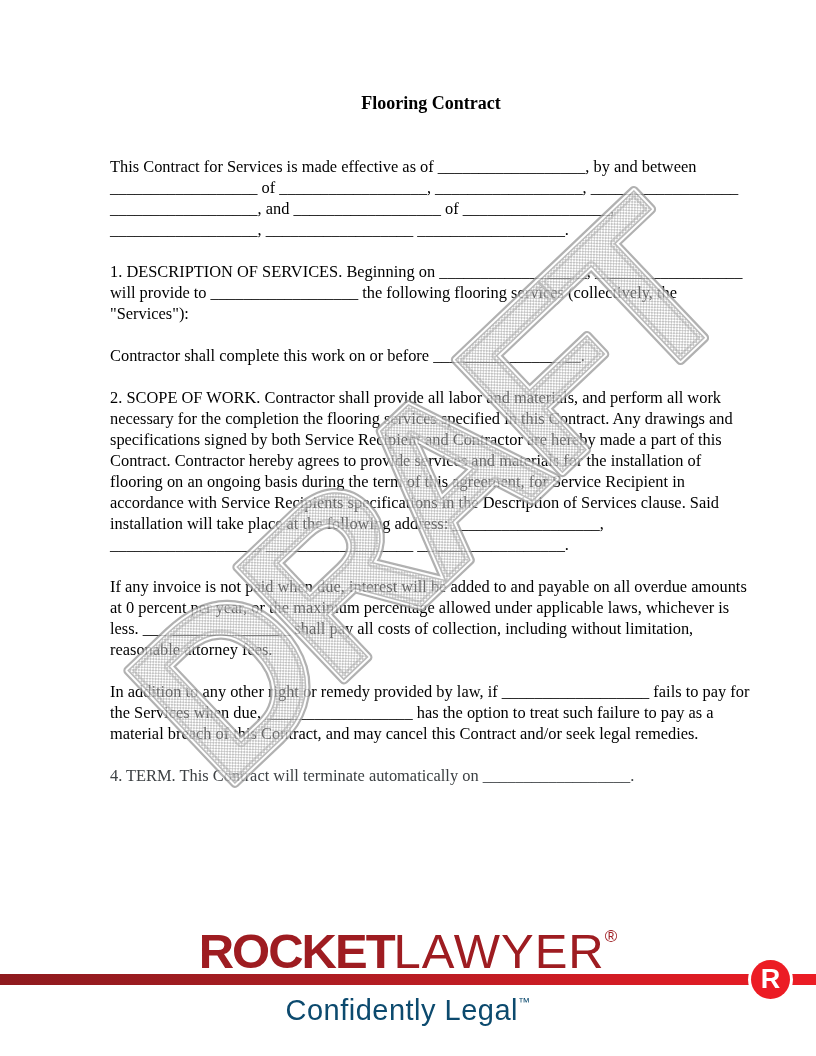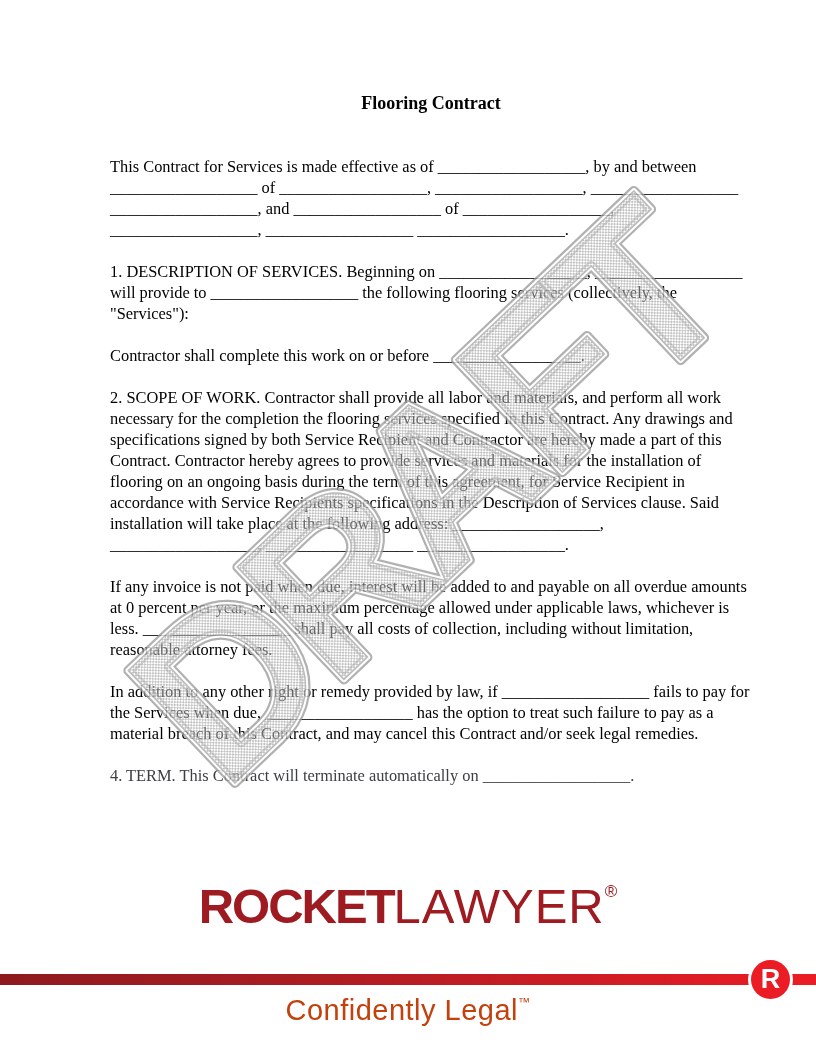--- a/index.html
+++ b/index.html
@@ -42,21 +42,21 @@
     background:linear-gradient(to bottom,
       rgba(255,255,255,0) 0%,
       rgba(255,255,255,0.25) 25%,
       rgba(255,255,255,0.62) 48%,
       rgba(255,255,255,0.92) 70%,
       #ffffff 100%);
     pointer-events:none;
   }
   
   .logo{
-    position:absolute;left:0;top:871px;width:816px;height:70px;
+    position:absolute;left:0;top:916px;width:816px;height:70px;
     text-align:center;line-height:70px;
     font-family:"Liberation Sans", sans-serif;
     color:#9E1C21;
     white-space:nowrap;
   }
   .logo .rocket{font-size:49px;font-weight:bold;letter-spacing:-2px;}
   .logo .lawyer{font-size:49px;font-weight:400;letter-spacing:1px;}
   .logo .reg{font-size:17px;vertical-align:26px;line-height:0;}
   .bar{
     position:absolute;left:0;top:974px;width:816px;height:11px;
@@ -69,21 +69,21 @@
     color:#ffffff;
     font-family:"Liberation Sans", sans-serif;
     font-weight:bold;font-size:27px;
     text-align:center;line-height:39px;
   }
   .tagline{
     position:absolute;left:0;top:988px;width:816px;height:44px;
     text-align:center;line-height:44px;
     font-family:"Liberation Sans", sans-serif;
     font-weight:400;
-    font-size:29px;color:#c2410c;letter-spacing:0.5px;
+    font-size:29px;color:#0c4a6e;letter-spacing:0.5px;
     white-space:nowrap;
   }
   .tagline .tm{font-size:12px;vertical-align:14px;line-height:0;}
 </style>
 </head>
 <body>
 
 <div class="page">
 
   <div class="doc">

